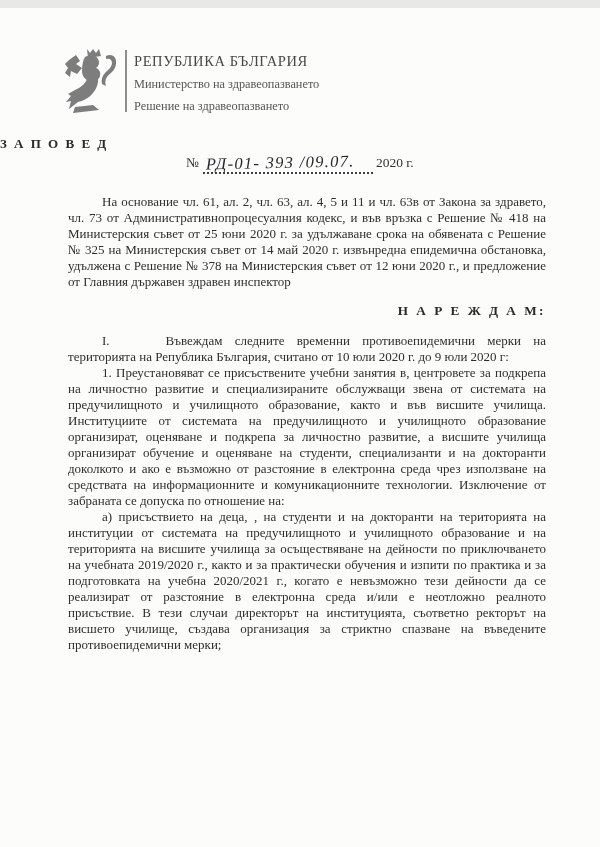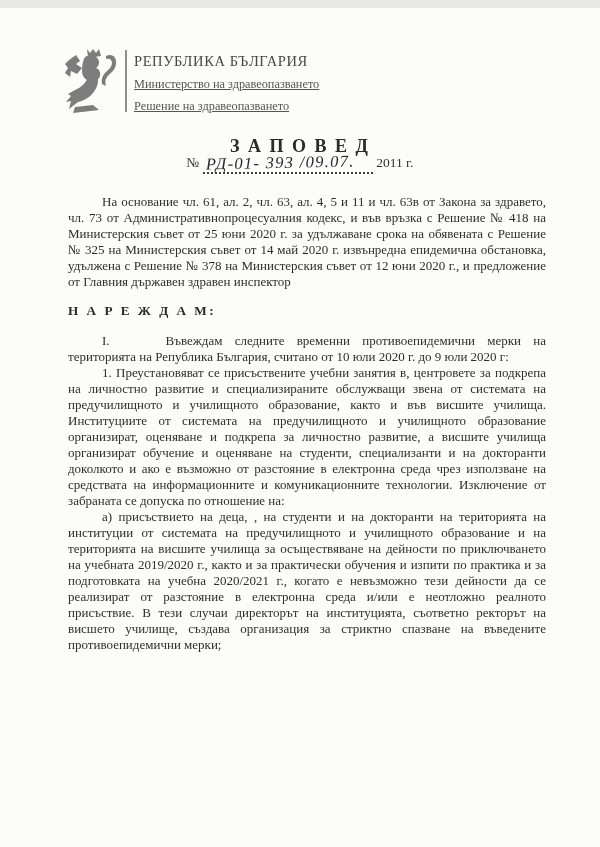--- a/index.html
+++ b/index.html
@@ -39,32 +39,30 @@
     letter-spacing: 0.6px;
     color: #474747;
     margin-bottom: 7px;
     white-space: nowrap;
   }
   .ministry, .minister {
     font-size: 12.3px;
     color: #555555;
     margin-bottom: 7px;
     white-space: nowrap;
-    text-decoration: underline;
   }
 
   
   .order-title {
     position: absolute;
     top: 128px;
     left: 0;
     width: 100%;
-    text-align: center;
     font-weight: bold;
-    font-size: 18px;
+    font-size: 13px;
     letter-spacing: 2px;
     color: #2b2b2b;
   }
   .number-line {
     position: absolute;
     top: 146px;
     left: 0;
     width: 100%;
     text-align: center;
     font-size: 13.5px;
@@ -95,21 +93,21 @@
     top: 186px;
     width: 478px;
     font-size: 13px;
     line-height: 16px;
     text-align: justify;
     color: #2e2e2e;
   }
   .para { margin: 0; }
   .indent { text-indent: 34px; }
   .order-heading {
-    text-align: left;
+    text-align: right;
     font-weight: bold;
     letter-spacing: 2.5px;
     font-size: 13.2px;
     color: #2b2b2b;
     margin: 13px 0 14px 0;
   }
   .sec-num {
     margin-left: 34px;
     padding-right: 56px;
   }
@@ -134,21 +132,21 @@
     <div class="head-text">
       <div class="republic">РЕПУБЛИКА БЪЛГАРИЯ</div>
       <div class="ministry">Министерство на здравеопазването</div>
       <div class="minister">Решение на здравеопазването</div>
     </div>
   </div>
 
   <div class="order-title">З А П О В Е Д</div>
 
   <div class="number-line">
-    <span>№</span><span class="dotline"><span class="handwrite">РД-01- 393 /09.07.</span></span><span>2011 г.</span>
+    <span>№</span><span class="dotline"><span class="handwrite">РД-01- 393 /09.07.</span></span><span>2020 г.</span>
   </div>
 
   <div class="body-text">
     <p class="para indent">На основание чл. 61, ал. 2, чл. 63, ал. 4, 5 и 11 и чл. 63в от Закона за здравето, чл. 73 от Административнопроцесуалния кодекс, и във връзка с Решение № 418 на Министерския съвет от 25 юни 2020 г. за удължаване срока на обявената с Решение № 325 на Министерския съвет от 14 май 2020 г. извънредна епидемична обстановка, удължена с Решение № 378 на Министерския съвет от 12 юни 2020 г., и предложение от Главния държавен здравен инспектор</p>
 
     <p class="order-heading">Н А Р Е Ж Д А М:</p>
 
     <p class="para"><span class="sec-num">I.</span><span>Въвеждам следните временни противоепидемични мерки на територията на Република България, считано от  10 юли 2020 г. до 9 юли 2020 г:</span></p>
 
     <p class="para indent">1. Преустановяват се присъствените учебни занятия в, центровете за подкрепа на личностно развитие и специализираните обслужващи звена от системата на предучилищното и училищното образование, както и във висшите училища. Институциите от системата на предучилищното и училищното образование организират, оценяване и подкрепа за личностно развитие, а висшите училища организират обучение и оценяване на студенти, специализанти и на докторанти доколкото и ако е възможно от разстояние в електронна среда чрез използване на средствата на информационните и комуникационните технологии. Изключение от забраната се допуска по отношение на:</p>

